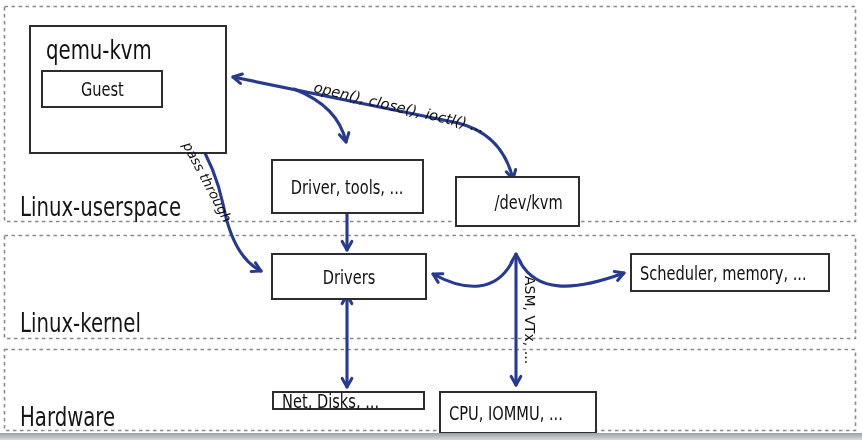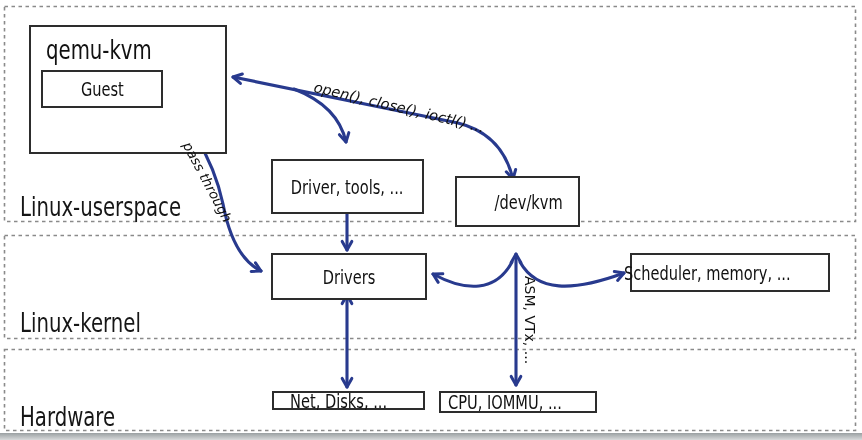--- a/index.html
+++ b/index.html
@@ -5,21 +5,21 @@
   html,body{margin:0;padding:0;background:#ffffff;}
   #stage{
     position:relative;width:862px;height:440px;background:#ffffff;overflow:hidden;
     font-family:"DejaVu Sans","Liberation Sans",sans-serif;color:#111111;
   }
   #wires{position:absolute;left:0;top:0;width:862px;height:440px;}
   .node{
     position:absolute;box-sizing:border-box;background:#ffffff;
     border:2px solid #2d2d2d;display:flex;align-items:center;justify-content:center;
   }
-  .node.left-align{justify-content:center;padding-left:16px;}
+  .node.left-align{justify-content:flex-start;padding-left:8px;}
   .node-label{font-size:20px;white-space:nowrap;display:inline-block;transform:scaleX(0.73);}
   .node.left-align .node-label{transform-origin:left center;}
   .big-label{
     position:absolute;font-size:27px;line-height:1.15;white-space:nowrap;
     display:inline-block;transform:scaleX(0.73);transform-origin:left top;color:#161616;
   }
   .qemu-title{
     position:absolute;left:15px;top:7px;font-size:27px;white-space:nowrap;
     display:inline-block;transform:scaleX(0.73);transform-origin:left top;
   }
@@ -88,21 +88,21 @@
   </div>
 
   <div class="node left-align" style="left:630px;top:253px;width:200px;height:39px;">
     <span class="node-label">Scheduler, memory, ...</span>
   </div>
 
   <div class="node left-align" style="left:272px;top:391px;width:153px;height:19px;">
     <span class="node-label">Net, Disks, ...</span>
   </div>
 
-  <div class="node left-align" style="left:439px;top:391px;width:158px;height:22px;">
+  <div class="node left-align" style="left:439px;top:391px;width:158px;height:43px;">
     <span class="node-label">CPU, IOMMU, ...</span>
   </div>
 
   <div class="edge-label" style="left:316px;top:79px;font-size:14.5px;transform:rotate(13.5deg);">open(), close(), ioctl() ...</div>
 
   <div class="edge-label" style="left:194px;top:139px;font-size:13.5px;transform:rotate(62deg);">pass through</div>
 
   <div class="edge-label vertical" style="left:538px;top:276px;transform:rotate(90deg);">ASM, VTx, ...</div>
 
   <div id="bottom-strip"></div>

